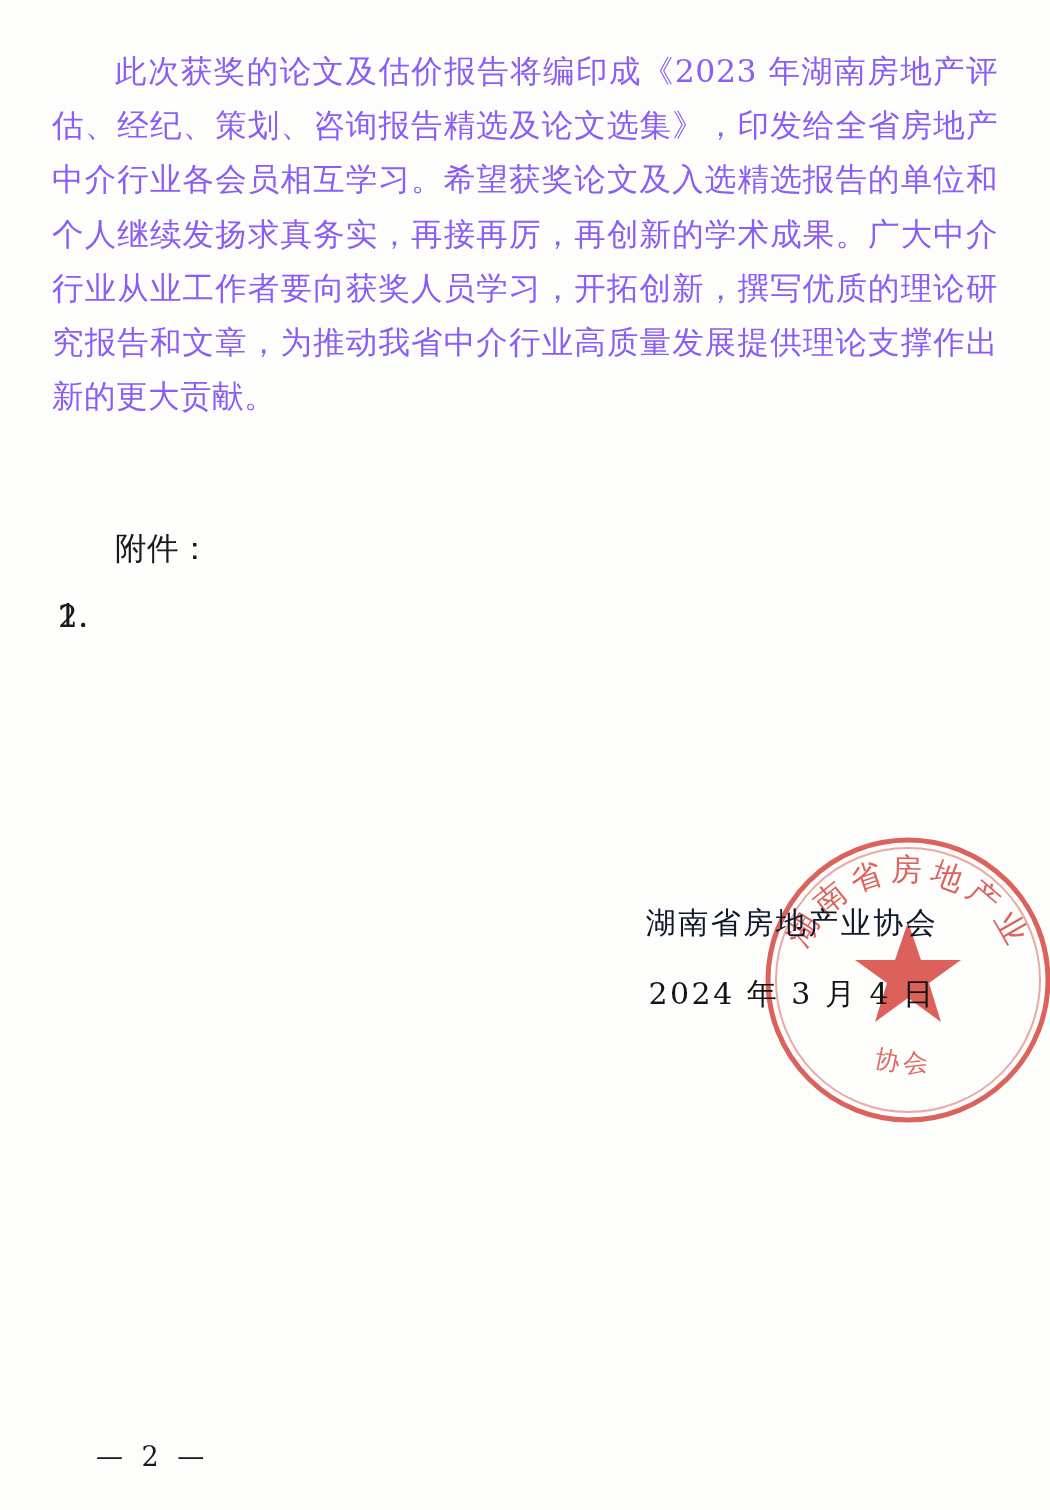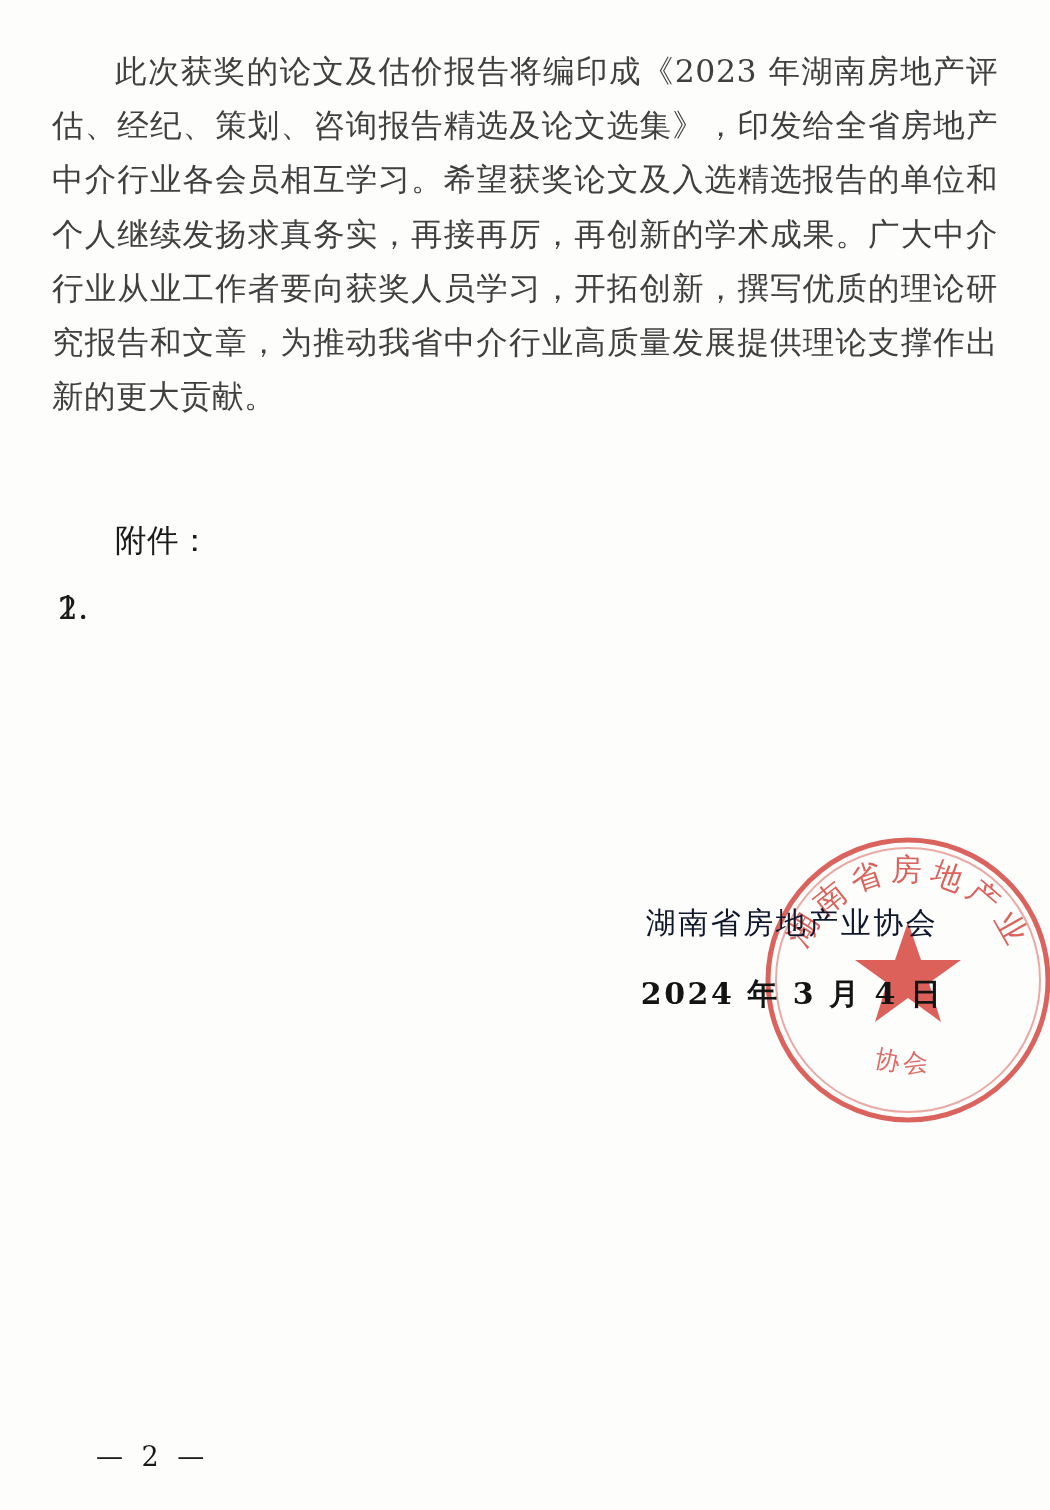--- a/index.html
+++ b/index.html
@@ -27,29 +27,29 @@
     width: 946px;
   }
   .body-para {
     font-size: 31.5px;
     line-height: 1.72;
     text-align: justify;
     text-justify: inter-ideograph;
     text-indent: 2em;
     margin: 0;
     letter-spacing: 0.5px;
-    color: #404040;
+    color: #8b5cf6;
   }
   .spacer-lg {
     height: 92px;
   }
   .attach-label {
     font-size: 31.5px;
     line-height: 1.6;
-    margin: 0 0 14px 0;
+    margin: 8px 0 14px 0;
     text-indent: 2em;
     letter-spacing: 0.5px;
   }
   .attach-list {
     margin: 0;
     padding: 0;
     list-style: none;
   }
   .attach-item {
     font-size: 31px;
@@ -80,21 +80,20 @@
     z-index: 3;
   }
   .sig-date {
     font-size: 30px;
     letter-spacing: 2.5px;
     line-height: 1.5;
     margin-top: 26px;
     color: #141414;
     position: relative;
     z-index: 3;
-    font-weight: bold;
   }
   .seal {
     position: absolute;
     left: 758px;
     top: 830px;
     width: 300px;
     height: 300px;
     z-index: 2;
     pointer-events: none;
     opacity: 0.86;

